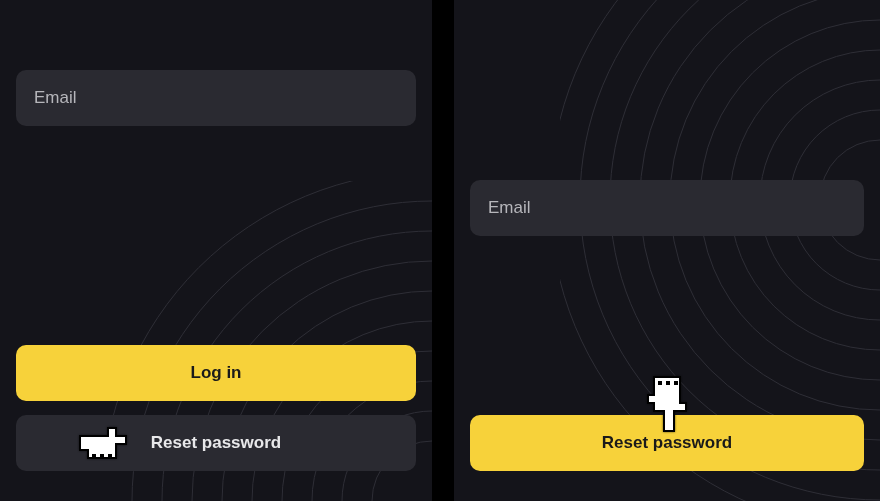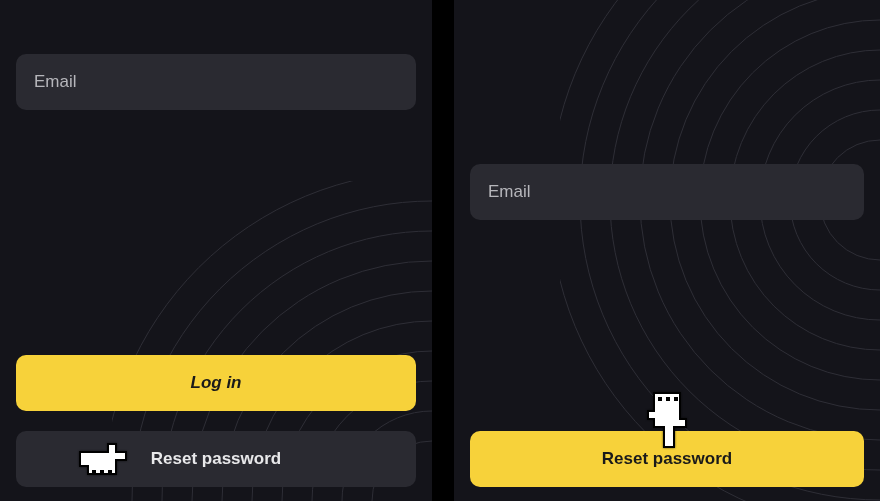--- a/index.html
+++ b/index.html
@@ -37,21 +37,21 @@
     height: 640px;
   }
   .circles svg { width: 100%; height: 100%; }
 
   .content {
     position: relative;
     z-index: 1;
     display: flex;
     flex-direction: column;
     height: 100%;
-    padding: 0 16px;
+    padding: 16px 16px;
   }
 
   .input {
     width: 100%;
     height: 56px;
     border: none;
     border-radius: 10px;
     background: #2a2a31;
     color: #c8c8cc;
     font-size: 17px;
@@ -81,21 +81,21 @@
     color: #1a1a1a;
   }
   .btn-secondary {
     background: #2a2a31;
     color: #e8e8ea;
   }
 
   
   .left-email { margin-top: 54px; }
   .left-password { margin-top: 30px; }
-  .left-login { margin-bottom: 20px; font-style: italic; }
+  .left-login { margin-bottom: 14px; }
   .left-reset { margin-bottom: 14px; }
 
   
   .right-email { margin-top: 164px; }
   .right-reset { margin-bottom: 14px; }
 
   
   .cursor-icon {
     position: absolute;
     pointer-events: none;

